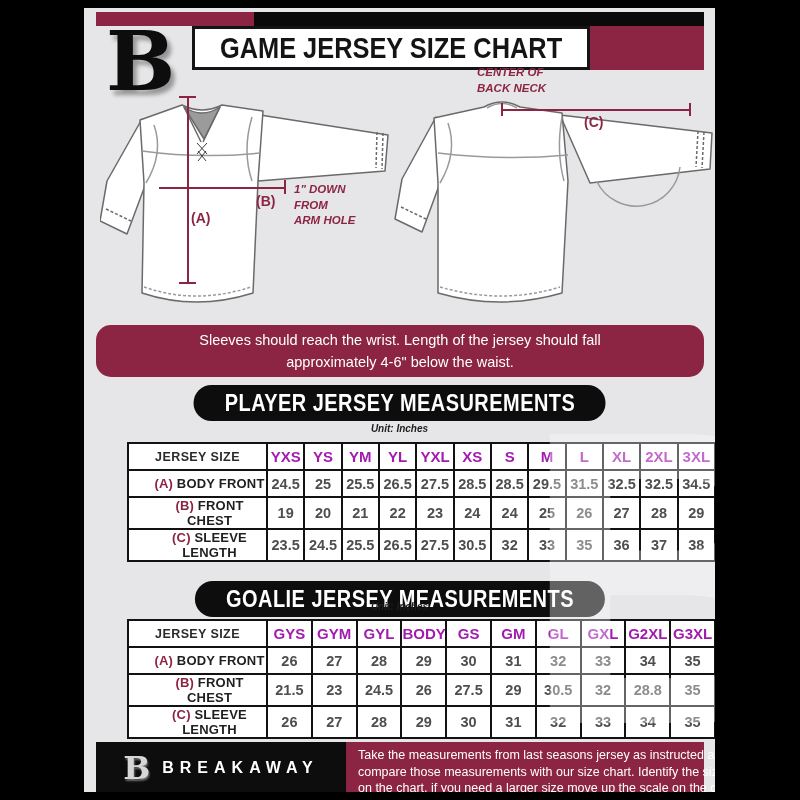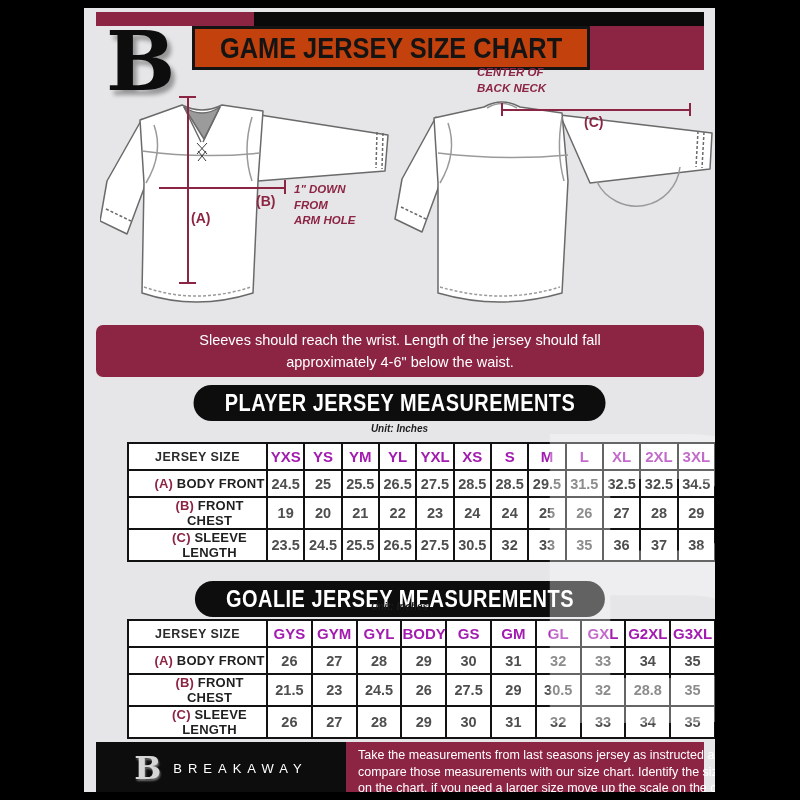--- a/index.html
+++ b/index.html
@@ -7,35 +7,35 @@
   .content { position:absolute; left:84px; top:8px; width:631px; height:784px; background:#e6e6e8; overflow:hidden; }
 
   
   .topbar-maroon { position:absolute; left:12px; top:4px; width:158px; height:14px; background:#8c2443; }
   .topbar-black  { position:absolute; left:170px; top:4px; width:450px; height:14px; background:#0a0a0a; }
 
   
   .logo-b { position:absolute; left:22px; top:12px; font-family:"DejaVu Serif", serif; font-weight:bold; font-size:82px; line-height:1; color:#0d0d0d; text-shadow:4px 5px 4px rgba(0,0,0,0.35); }
 
   
-  .title-box { position:absolute; left:108px; top:18px; width:398px; height:44px; background:#c2410c; border:3px solid #141414; display:flex; align-items:center; justify-content:center; }
+  .title-box { position:absolute; left:108px; top:18px; width:398px; height:44px; background:#ffffff; border:3px solid #141414; display:flex; align-items:center; justify-content:center; }
   .title-text { font-size:27px; font-weight:bold; white-space:nowrap; transform:scaleY(1.12) scaleX(0.94); color:#141414; }
   .title-accent { position:absolute; left:506px; top:18px; width:114px; height:44px; background:#8c2443; }
 
   
   .jersey-svg { position:absolute; }
   #front-jersey { left:16px; top:87px; }
   #back-jersey  { left:308px; top:87px; }
 
   .mline { position:absolute; background:#8c2443; z-index:2; }
   .mlabel { position:absolute; color:#8c2443; font-weight:bold; font-size:14px; z-index:2; }
   .mnote { position:absolute; color:#8c2443; font-weight:bold; font-style:italic; font-size:11.5px; line-height:1.35; z-index:2; white-space:nowrap; }
 
   
-  .banner { position:absolute; left:12px; top:317px; width:608px; height:52px; background:#8c2443; border-radius:7px; color:#fff;
+  .banner { position:absolute; left:12px; top:317px; width:608px; height:52px; background:#8c2443; border-radius:15px; color:#fff;
             display:flex; flex-direction:column; align-items:center; justify-content:center; font-size:14.5px; line-height:1.55; }
 
   
   .pill { position:absolute; left:50%; transform:translateX(-50%); background:#0d0d0d; color:#fff; border-radius:18px; height:36px; line-height:36px; padding:0 22px; white-space:nowrap; }
   .pill-inner { font-size:21px; font-weight:bold; display:inline-block; transform:scaleY(1.15) scaleX(0.95); letter-spacing:0.5px; }
   #player-pill { top:377px; }
   #goalie-pill { top:555px;margin-top:18px; }
   .unit { position:absolute; width:100%; text-align:center; font-style:italic; font-weight:bold; font-size:10px; color:#1d1d1d; }
   #player-unit { top:415px; }
   #goalie-unit { top:593px; }
@@ -47,21 +47,21 @@
   .size-table th, .size-table td { border:2px solid #121212; height:27px; text-align:center; vertical-align:middle; padding:0; }
   .size-table thead th { font-size:15px; font-weight:bold; color:#a21caf; }
   .size-table thead th.labelcol { font-size:12.5px; letter-spacing:0.4px; color:#2b2b2b; }
   .size-table td { font-size:14.5px; font-weight:bold; color:#4e4e4e; }
   .size-table tbody th.labelcol { font-size:13px; font-weight:bold; color:#1f1f1f; letter-spacing:0.2px;padding-left:24px; }
   .size-table .tag { color:#8c2443; }
 
   
   .footer-brand { position:absolute; left:12px; top:734px; width:250px; height:52px; background:#0d0d0d; display:flex; align-items:center; justify-content:center; gap:12px; z-index:1; }
   .footer-logo-b { font-family:"DejaVu Serif", serif; font-weight:bold; font-size:32px; line-height:1; color:#d6d6d6; text-shadow:1px 2px 2px #6f6f6f; }
-  .footer-brand-text { color:#fff; font-size:13px; font-weight:normal; letter-spacing:6px; }
+  .footer-brand-text { color:#fff; font-size:16px; font-weight:bold; letter-spacing:6px; }
   .footer-note { position:absolute; left:262px; top:734px; width:358px; height:52px; background:#8c2443; color:#fff; font-size:12.5px; line-height:1.33; padding:5px 0 0 12px; z-index:1; }
   .footer-note div { white-space:nowrap; }
 
   
   .watermark { position:absolute; right:-110px; top:360px; font-weight:bold; font-size:420px; line-height:1; color:#ffffff; opacity:0.35; z-index:3; pointer-events:none; }
 </style>
 </head>
 <body>
 
 <div class="content">

